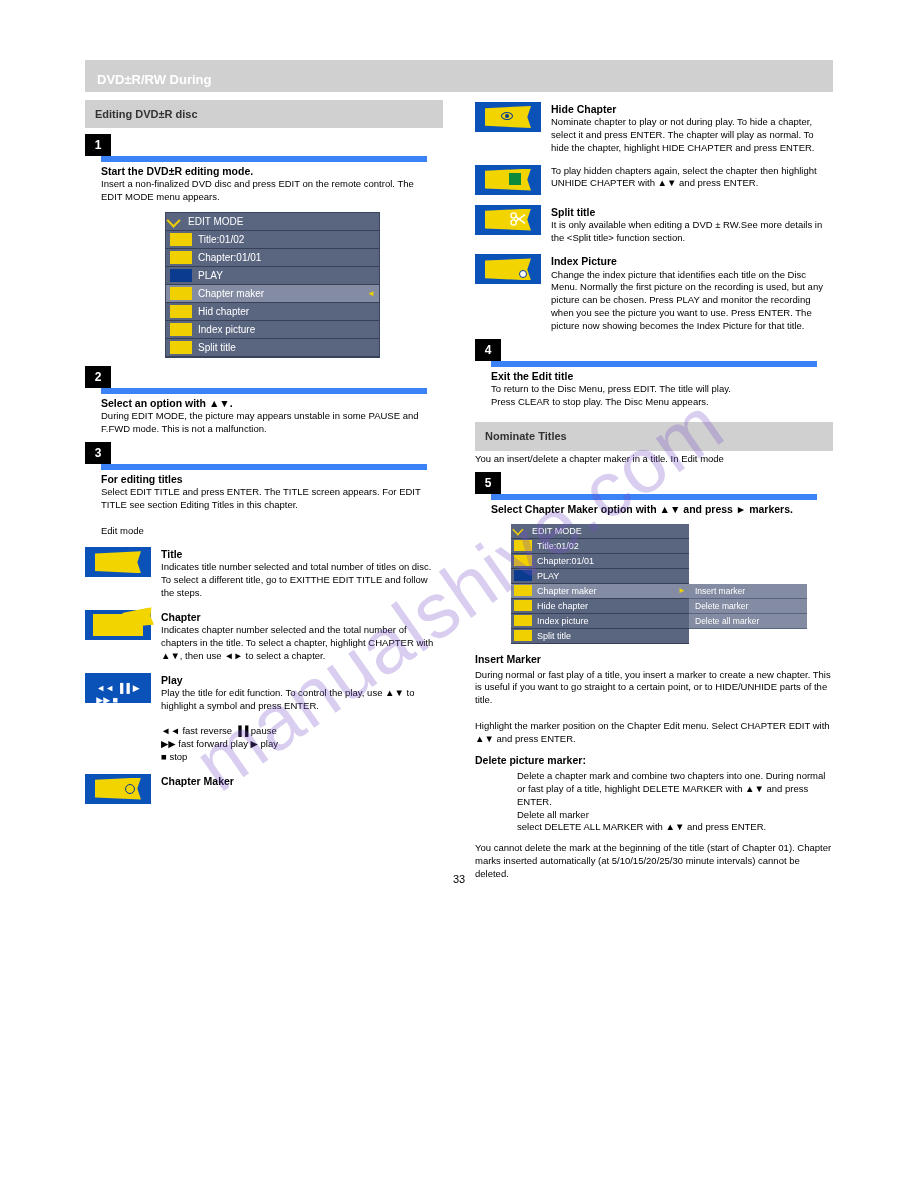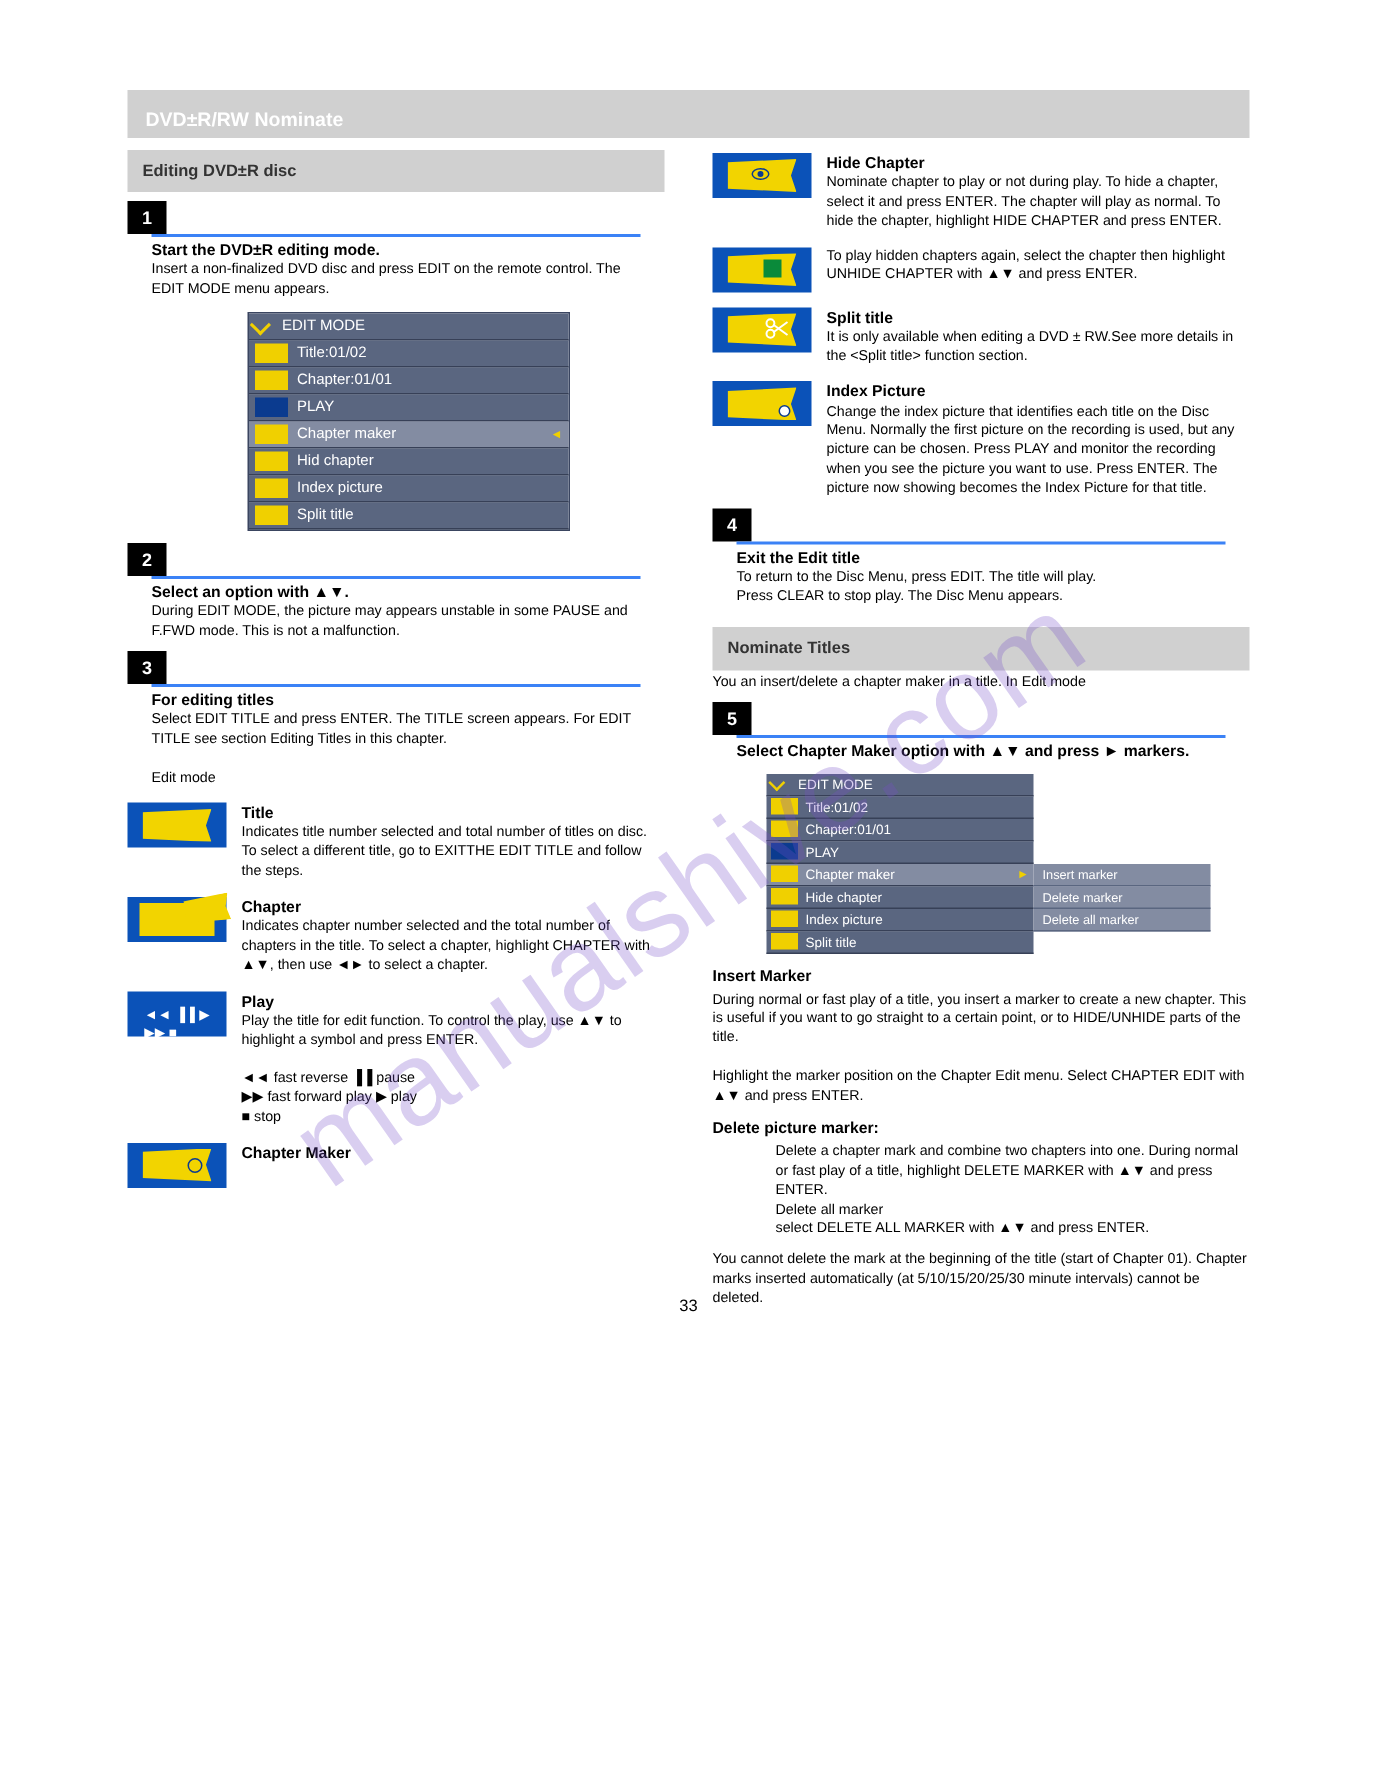--- a/index.html
+++ b/index.html
@@ -6,21 +6,21 @@
   body { background: #fff; font-family: Arial, sans-serif; width: 918px; height: 1188px; position: relative; overflow: hidden; }
   .watermark { position: absolute; top: 50%; left: 50%; transform: translate(-50%, -50%) rotate(-35deg); font-size: 78px; color: rgba(120,80,200,0.28); font-weight: 400; pointer-events: none; z-index: 100; white-space: nowrap; letter-spacing: 1px; }
   .page { padding: 60px 85px 30px 85px; position: relative; z-index: 1; }
   .title-bar { background: #d0d0d0; height: 32px; margin-bottom: 4px; }
   .page-title { font-size: 13px; font-weight: bold; padding-left: 12px; padding-top: 12px; color: #fff; }
   .cols { display: flex; gap: 32px; margin-top: 8px; }
   .col { width: 360px; }
   .sub-header { background: #d0d0d0; padding: 7px 10px; font-size: 11px; color: #333; font-weight: bold; text-align: left; white-space: pre-line; line-height: 1.3; }
   .step { margin-top: 6px; }
   .step-num { display: inline-block; background: #000; color: #fff; width: 26px; height: 22px; text-align: center; line-height: 22px; font-size: 12px; font-weight: bold; vertical-align: top; }
-  .step-body { display: inline-block; width: calc(100% - 32px); margin-left: 16px; border-top: 2px solid #3b82f6; padding-top: 2px; font-size: 10px; line-height: 1.35; vertical-align: top; }
+  .step-body { display: inline-block; width: calc(100% - 32px); margin-left: 16px; border-top: 6px solid #3b82f6; padding-top: 2px; font-size: 10px; line-height: 1.35; vertical-align: top; }
   .step-head { font-weight: bold; font-size: 10.5px; }
   .step-text { font-size: 9.5px; line-height: 1.35; }
   .body-text { font-size: 9.5px; line-height: 1.35; margin-top: 2px; }
   .menu1 { margin: 8px 0 8px 80px; width: 215px; border: 1px solid #3a4560; }
   .menu1 .row { display: flex; align-items: center; background: #5a6680; border-bottom: 1px solid #374057; height: 18px; padding: 0 4px; font-size: 10px; color: #fff; }
   .menu1 .row.sel { background: #838ca2; }
   .menu1 .row .micon { width: 22px; height: 13px; margin-right: 6px; }
   .micon-flag-y { background: #f0d000; }
   .micon-blue { background: #0b3b8f; }
   .arrow-l { margin-left: auto; font-size: 8px; color: #f0d000; }
@@ -51,21 +51,21 @@
   .small-dot{width:8px;height:8px;background:#fff;border-radius:50%;border:1px solid #0b3b8f;}
   svg.scis { width:18px; height:14px;}
 </style>
 </head>
 <body>
 
 <div class="watermark">manualshive.com</div>
 
 <div class="page">
   <div class="title-bar">
-    <div class="page-title">DVD±R/RW Nominate</div>
+    <div class="page-title">DVD±R/RW During</div>
   </div>
 
   <div class="cols">
 
     <div class="col">
       <div class="sub-header">Editing DVD±R disc</div>
 
       <div class="step">
         <span class="step-num">1</span>
         <div class="step-body">

